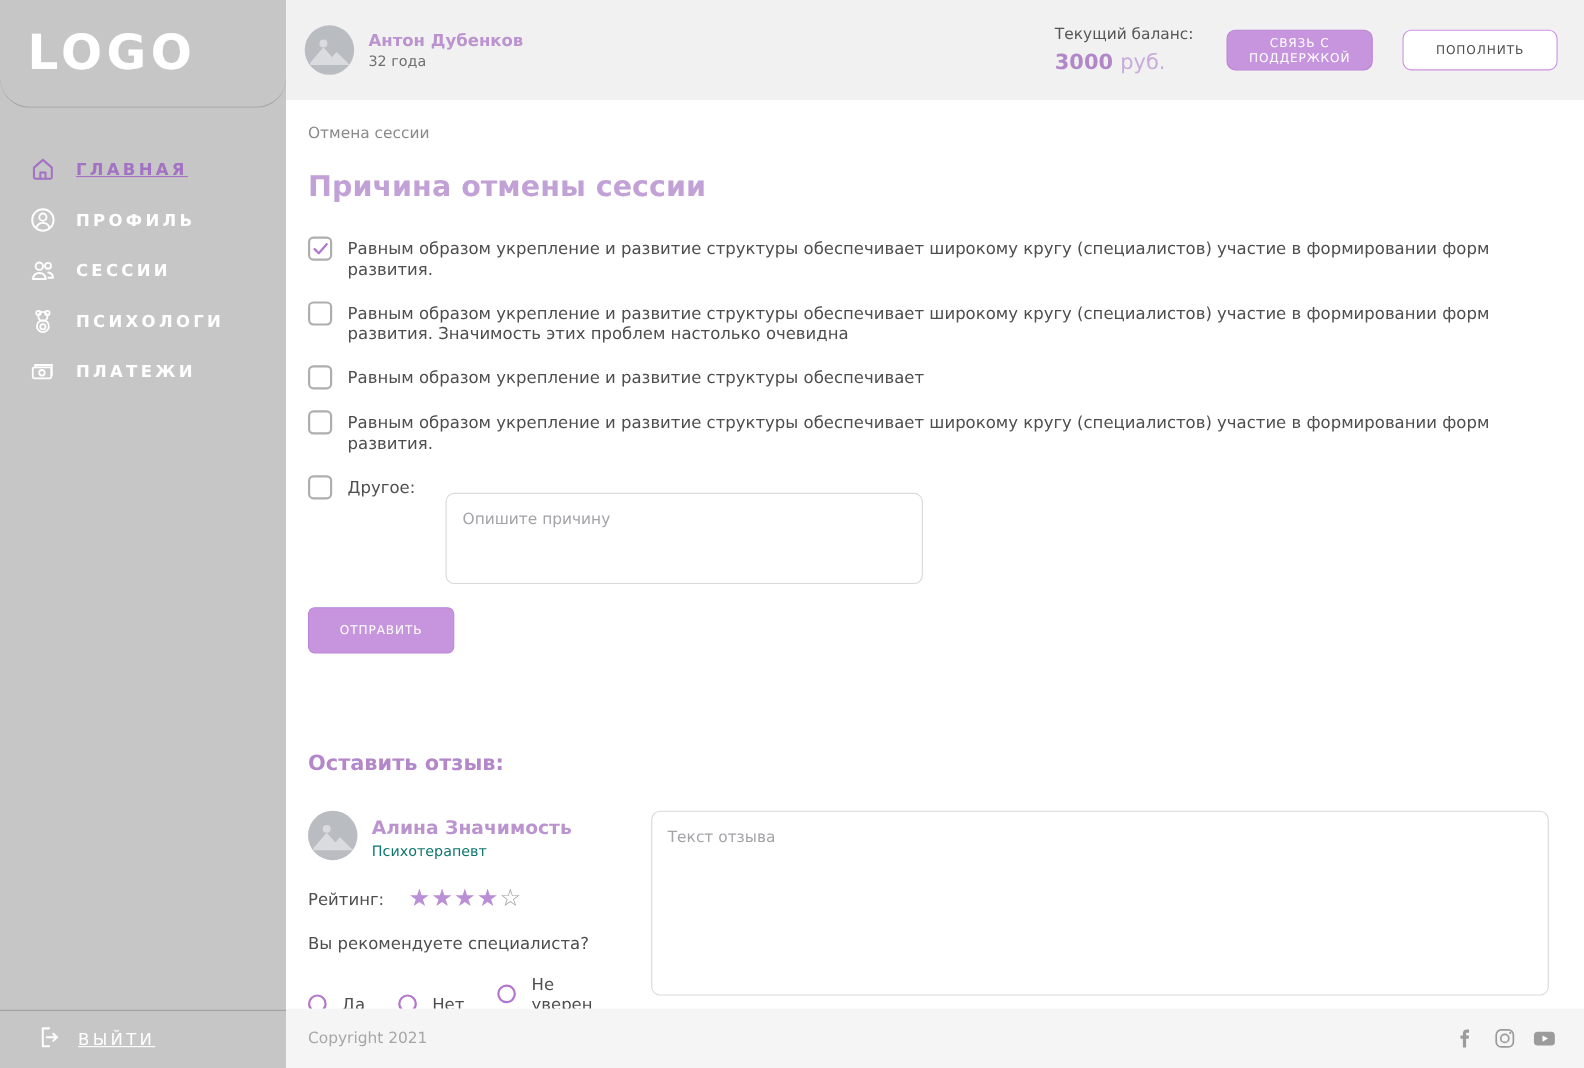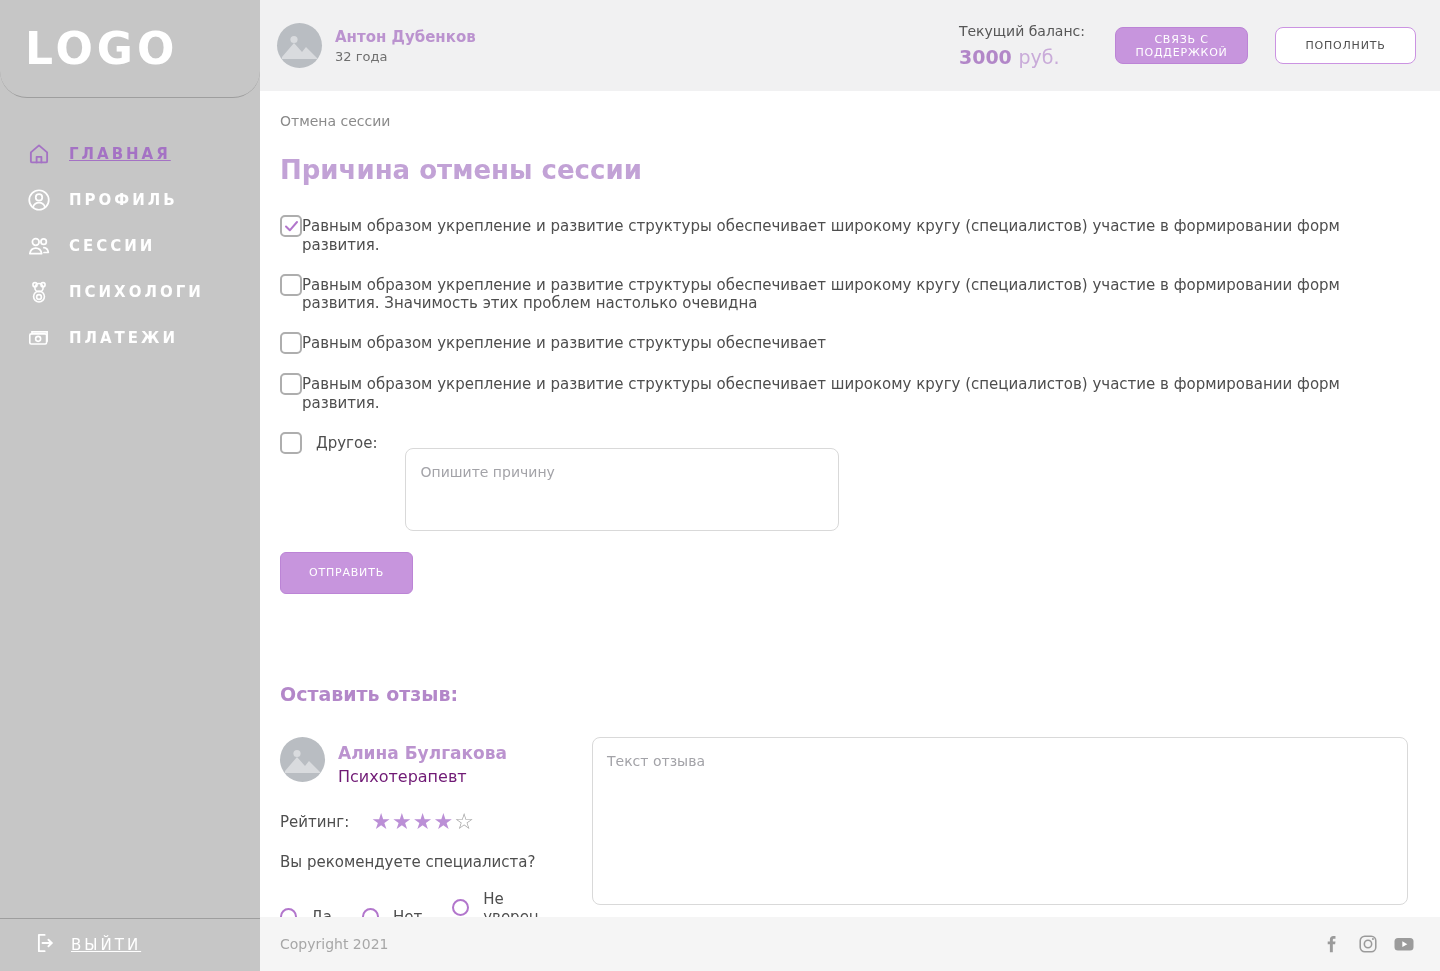--- a/index.html
+++ b/index.html
@@ -75,21 +75,21 @@
     border: 1.5px solid #cb93e2; border-radius: 8px;
   }
   
   .main { flex: 1; background: #fff; padding: 22px 32px 0 20px; overflow: hidden; }
   .breadcrumb { color: #8a8a8a; font-size: 14px; }
   .page-title {
     color: #c2a2d6; font-size: 26px; font-weight: bold;
     margin-top: 26px;
   }
   .options { margin-top: 30px; }
-  .option-row { display: flex; align-items: flex-start; margin-bottom: 19px; }
+  .option-row { display: flex; align-items: flex-start; gap: 14px; margin-bottom: 19px; }
   .checkbox {
     width: 22px; height: 22px; border: 2px solid #aeaeae; border-radius: 5px;
     background: #fff; flex: none; cursor: pointer;
     display: flex; align-items: center; justify-content: center;
   }
   .option-label { font-size: 15px; color: #4e4e4e; line-height: 1.25; max-width: 1045px; padding-top: 2px; }
   .other-row { display: flex; align-items: flex-start; gap: 14px; }
   .other-label { font-size: 15px; color: #4e4e4e; padding-top: 2px; margin-right: 14px; }
   textarea {
     font-family: inherit; font-size: 14px; color: #4e4e4e;
@@ -102,21 +102,21 @@
     background: #c795dd; color: #fff;
     border: 1px solid #bc84d6; border-radius: 6px;
   }
   .btn-submit-1 { width: 133px; height: 42px; margin-top: 21px; display: block; }
   
   .review-title { color: #b387c9; font-size: 19px; font-weight: bold; margin-top: 89px; }
   .review-body { display: flex; margin-top: 32px; gap: 26px; }
   .review-left { width: 286px; min-width: 286px; }
   .specialist { display: flex; align-items: flex-start; gap: 13px; }
   .spec-name { color: #bb93cf; font-size: 17px; font-weight: bold; margin-top: 6px; }
-  .spec-role { color: #701a75; font-size: 16px; margin-top: 4px; }
+  .spec-role { color: #0f766e; font-size: 13px; margin-top: 4px; }
   .rating-row { display: flex; align-items: center; margin-top: 25px; }
   .rating-label { font-size: 15px; color: #4e4e4e; margin-right: 22px; }
   .stars { display: flex; gap: 1px; font-size: 22px; line-height: 1; cursor: pointer; }
   .star-filled { color: #bb8fd6; }
   .star-empty { color: #9e9e9e; }
   .recommend-q { font-size: 15px; color: #4e4e4e; margin-top: 20px; }
   .radio-row { display: flex; align-items: flex-end; margin-top: 19px; }
   .radio-opt { display: flex; align-items: center; margin-right: 30px; cursor: pointer; }
   .radio {
     width: 17px; height: 17px; border-radius: 50%;
@@ -272,21 +272,21 @@
       <div class="review-left">
         <div class="specialist">
           <div class="avatar">
               <svg width="45" height="45" viewBox="0 0 45 45">
                 <circle cx="45" cy="45" r="0"></circle>
                 <circle cx="17" cy="16.5" r="3.6" fill="#d9dbde"></circle>
                 <polygon points="5,34 17,20 25,29 29,24 41,36 5,36" fill="#d9dbde"></polygon>
               </svg>
             </div>
           <div>
-            <div class="spec-name">Алина Булгакова</div>
+            <div class="spec-name">Алина Значимость</div>
             <div class="spec-role">Психотерапевт</div>
           </div>
         </div>
         <div class="rating-row">
           <span class="rating-label">Рейтинг:</span>
           <span class="stars">
               <span class="star-filled">★</span>
               <span class="star-filled">★</span>
               <span class="star-filled">★</span>
               <span class="star-filled">★</span>

